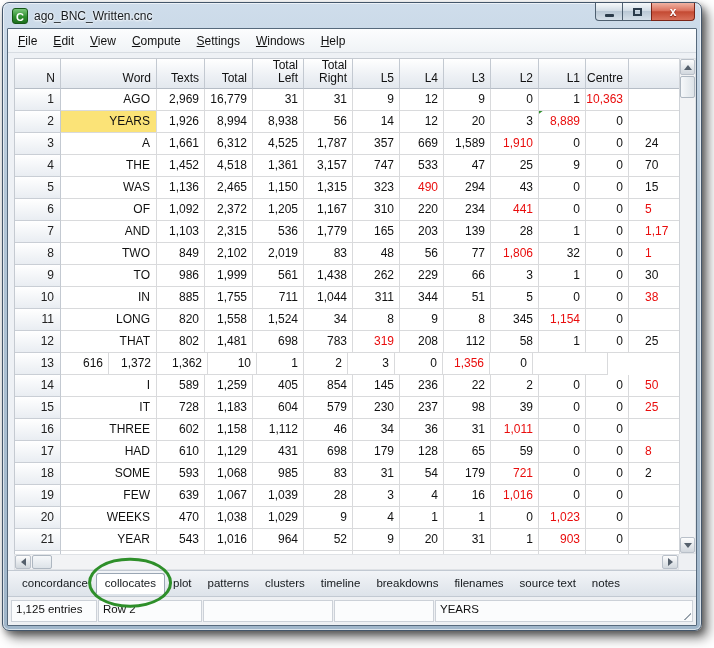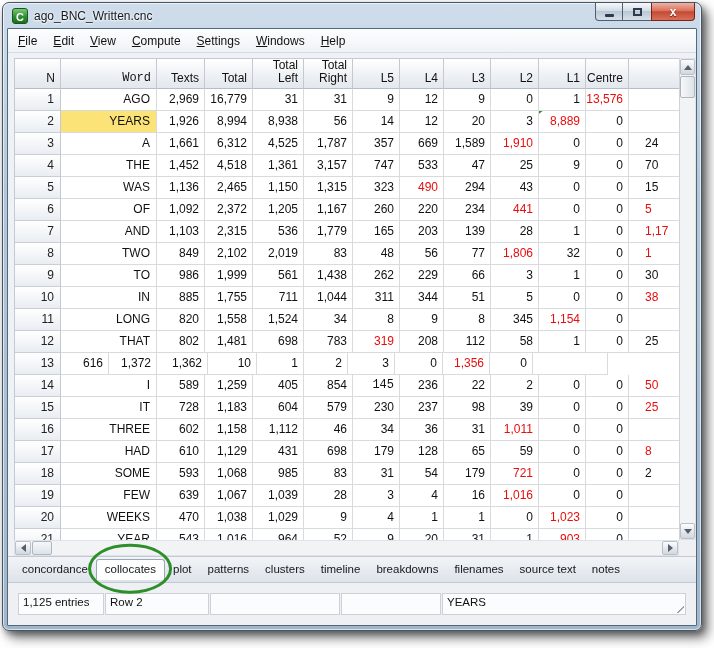--- a/index.html
+++ b/index.html
@@ -132,21 +132,21 @@
     background:#fff;border:1px solid #9aa6b4;border-bottom-color:#fff;
     border-radius:3px 3px 0 0;position:relative;
   }
   .tab-circle{
     position:absolute;left:50%;top:46%;transform:translate(-50%,-50%);
     width:116%;height:235%;border:3px solid #2e8f2a;border-radius:50%;
     z-index:10;pointer-events:none;
   }
   
   .statusbar{
-    height:22px;flex:none;display:flex;padding:10px;
+    height:22px;flex:none;display:flex;padding:3px;
     background:#eef0f3;border-top:1px solid #c2c9d2;
   }
   .spanel{
     box-sizing:border-box;border:1px solid #ccd1d8;background:#fbfcfd;
     font-size:11.5px;color:#111;line-height:17px;padding:0 4px;margin-right:1px;
     overflow:hidden;white-space:nowrap;flex:none;
   }
   .spanel:nth-child(1){width:86px;}
   .spanel:nth-child(2){width:104px;}
   .spanel:nth-child(3){width:130px;}
@@ -189,21 +189,21 @@
         <div class="menu-item"><span class="ul">H</span>elp</div>
       </div>
 
     <div class="content">
       <div class="table-wrap">
         <div class="table-main">
           <div class="grid-viewport">
             <div class="grid">
               <div class="ghead">
                   <div class="hcell" style="width: 46px;">N</div>
-                  <div class="hcell" style="width: 96px; font-family: Liberation Mono, monospace;">Word</div>
+                  <div class="hcell" style="width: 96px;">Word</div>
                   <div class="hcell" style="width: 48px;">Texts</div>
                   <div class="hcell" style="width: 48px;">Total</div>
                   <div class="hcell" style="width: 51px;">Total Left</div>
                   <div class="hcell" style="width: 49px;">Total Right</div>
                   <div class="hcell" style="width: 47px;">L5</div>
                   <div class="hcell" style="width: 44px;">L4</div>
                   <div class="hcell" style="width: 47px;">L3</div>
                   <div class="hcell" style="width: 48px;">L2</div>
                   <div class="hcell" style="width: 47px;">L1</div>
                   <div class="hcell" style="width: 43px;">Centre</div>
@@ -215,21 +215,21 @@
                     <div class="cell word" style="width: 96px;">AGO</div>
                     <div class="cell texts" style="width: 48px;">2,969</div>
                     <div class="cell total" style="width: 48px;">16,779</div>
                     <div class="cell total_left" style="width: 51px;">31</div>
                     <div class="cell total_right" style="width: 49px;">31</div>
                     <div class="cell l5" style="width: 47px;">9</div>
                     <div class="cell l4" style="width: 44px;">12</div>
                     <div class="cell l3" style="width: 47px;">9</div>
                     <div class="cell l2" style="width: 48px;">0</div>
                     <div class="cell l1" style="width: 47px;">1</div>
-                    <div class="cell centre red" style="width: 43px;">13,576</div>
+                    <div class="cell centre red" style="width: 43px;">10,363</div>
                     <div class="cell extra" style="width: 75px;"></div>
                   </div>
                   <div class="grow">
                     <div class="cell n gutter" style="width: 46px;">2</div>
                     <div class="cell word hl" style="width: 96px;">YEARS</div>
                     <div class="cell texts" style="width: 48px;">1,926</div>
                     <div class="cell total" style="width: 48px;">8,994</div>
                     <div class="cell total_left" style="width: 51px;">8,938</div>
                     <div class="cell total_right" style="width: 49px;">56</div>
                     <div class="cell l5" style="width: 47px;">14</div>
@@ -285,21 +285,21 @@
                     <div class="cell centre" style="width: 43px;">0</div>
                     <div class="cell extra" style="width: 75px;">15</div>
                   </div>
                   <div class="grow">
                     <div class="cell n gutter" style="width: 46px;">6</div>
                     <div class="cell word" style="width: 96px;">OF</div>
                     <div class="cell texts" style="width: 48px;">1,092</div>
                     <div class="cell total" style="width: 48px;">2,372</div>
                     <div class="cell total_left" style="width: 51px;">1,205</div>
                     <div class="cell total_right" style="width: 49px;">1,167</div>
-                    <div class="cell l5" style="width: 47px;">260</div>
+                    <div class="cell l5" style="width: 47px;">310</div>
                     <div class="cell l4" style="width: 44px;">220</div>
                     <div class="cell l3" style="width: 47px;">234</div>
                     <div class="cell l2 red" style="width: 48px;">441</div>
                     <div class="cell l1" style="width: 47px;">0</div>
                     <div class="cell centre" style="width: 43px;">0</div>
                     <div class="cell extra red" style="width: 75px;">5</div>
                   </div>
                   <div class="grow">
                     <div class="cell n gutter" style="width: 46px;">7</div>
                     <div class="cell word" style="width: 96px;">AND</div>
@@ -404,21 +404,21 @@
                     <div class="cell centre" style="width: 43px;">0</div>
                     <div class="cell extra" style="width: 75px;"></div>
                   </div>
                   <div class="grow">
                     <div class="cell n gutter" style="width: 46px;">14</div>
                     <div class="cell word" style="width: 96px;">I</div>
                     <div class="cell texts" style="width: 48px;">589</div>
                     <div class="cell total" style="width: 48px; text-align: right;">1,259</div>
                     <div class="cell total_left" style="width: 51px;">405</div>
                     <div class="cell total_right" style="width: 49px;">854</div>
-                    <div class="cell l5" style="width: 47px; font-family: Liberation Mono, monospace;">145</div>
+                    <div class="cell l5" style="width: 47px;">145</div>
                     <div class="cell l4" style="width: 44px;">236</div>
                     <div class="cell l3" style="width: 47px;">22</div>
                     <div class="cell l2" style="width: 48px;">2</div>
                     <div class="cell l1" style="width: 47px;">0</div>
                     <div class="cell centre" style="width: 43px;">0</div>
                     <div class="cell extra red" style="width: 75px;">50</div>
                   </div>
                   <div class="grow">
                     <div class="cell n gutter" style="width: 46px;">15</div>
                     <div class="cell word" style="width: 96px;">IT</div>

